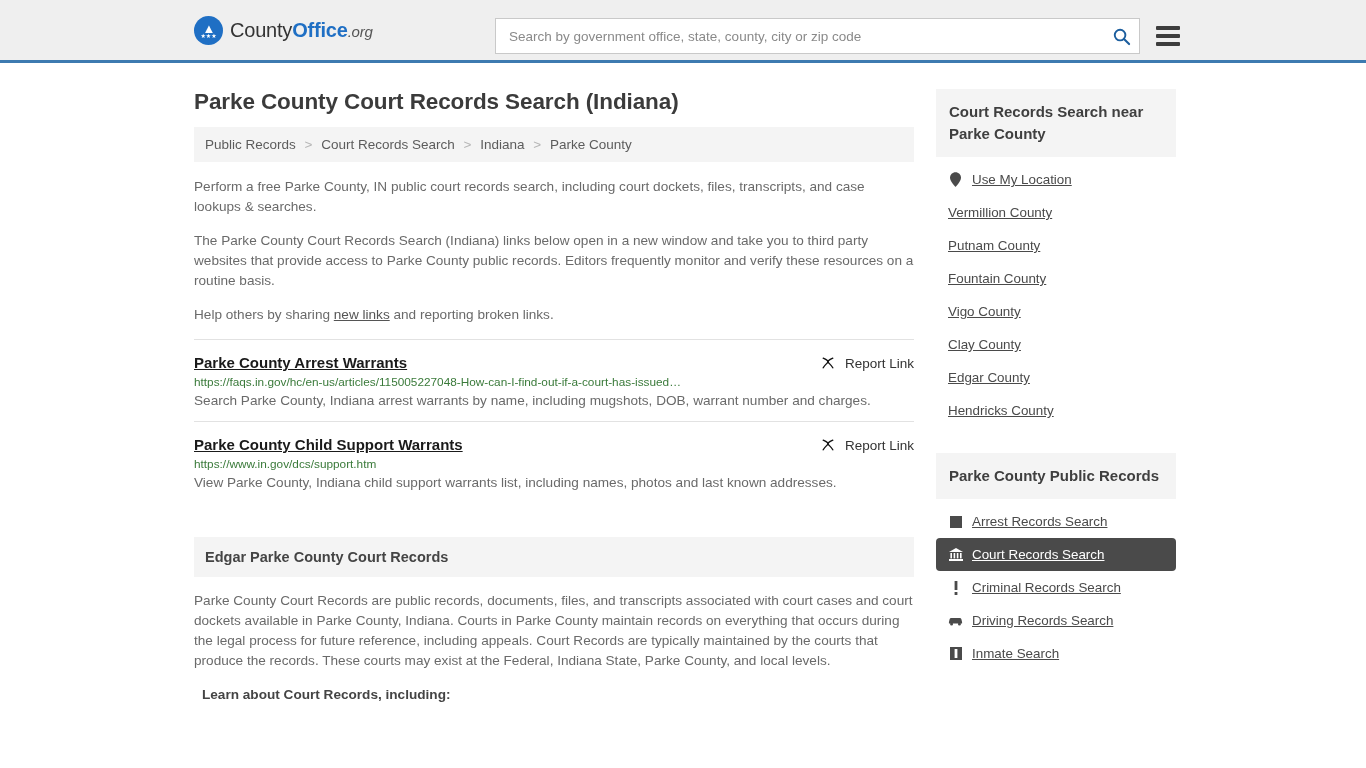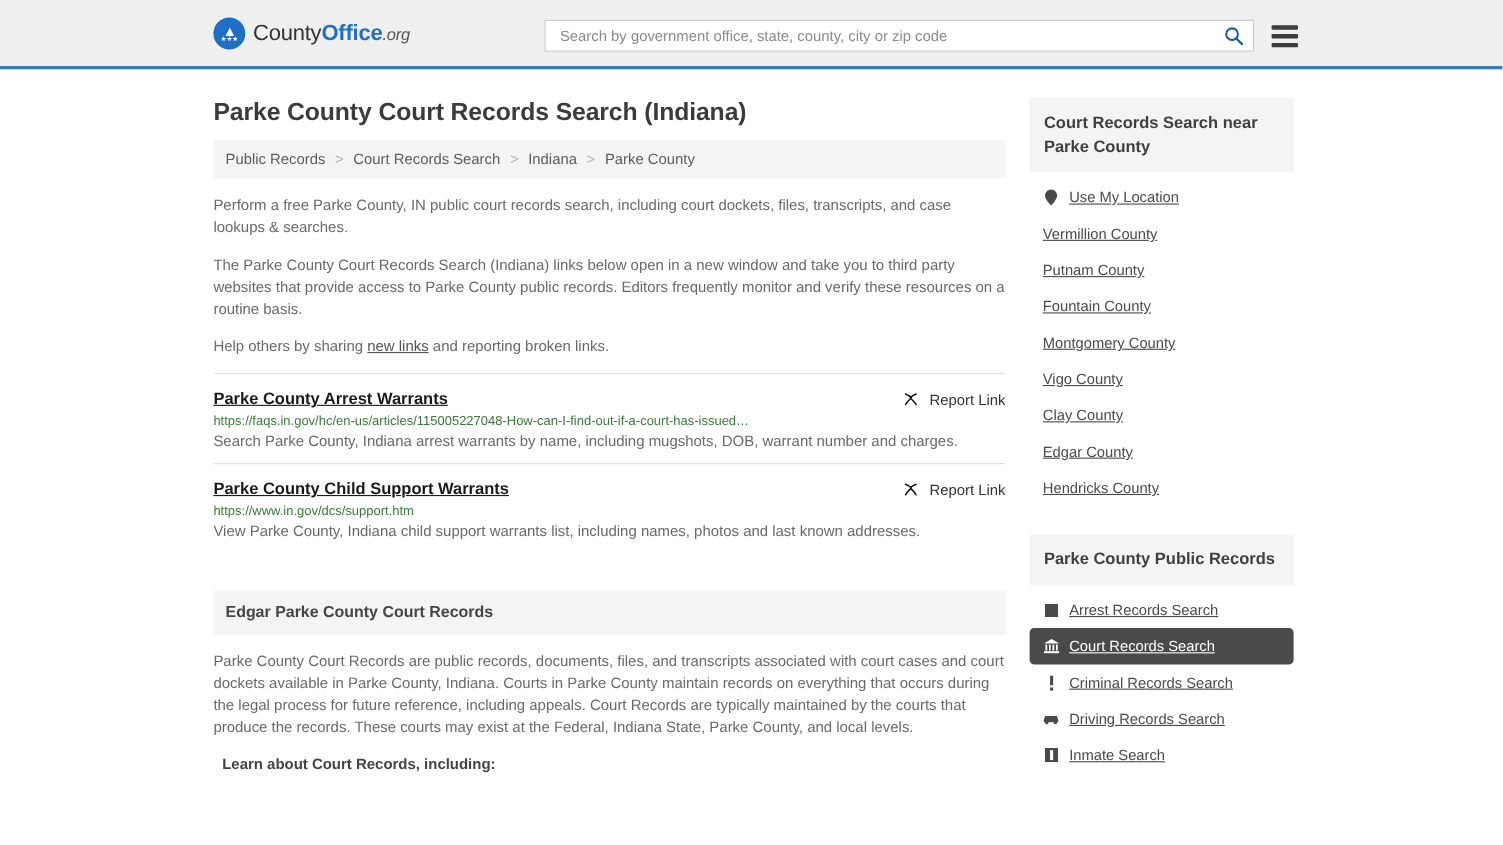--- a/index.html
+++ b/index.html
@@ -58,21 +58,21 @@
 
   .search-area {
     position: absolute;
     left: 495px;
     top: 18px;
     display: flex;
     align-items: center;
   }
   .search-box {
     width: 645px;
-    height: 29px;
+    height: 36px;
     background: #ffffff;
     border: 1px solid #c9c9c9;
     display: flex;
     align-items: center;
     padding: 0 6px 0 11px;
   }
   .search-input {
     border: none; outline: none;
     flex: 1;
     font-family: "Liberation Sans", sans-serif;
@@ -335,23 +335,20 @@
         <div class="widget-item plain">
           <a>Vermillion County</a>
         </div>
         <div class="widget-item plain">
           <a>Putnam County</a>
         </div>
         <div class="widget-item plain">
           <a>Fountain County</a>
         </div>
         <div class="widget-item plain">
-          <a>Montgomery County</a>
-        </div>
-        <div class="widget-item plain">
           <a>Vigo County</a>
         </div>
         <div class="widget-item plain">
           <a>Clay County</a>
         </div>
         <div class="widget-item plain">
           <a>Edgar County</a>
         </div>
         <div class="widget-item plain">
           <a>Hendricks County</a>

